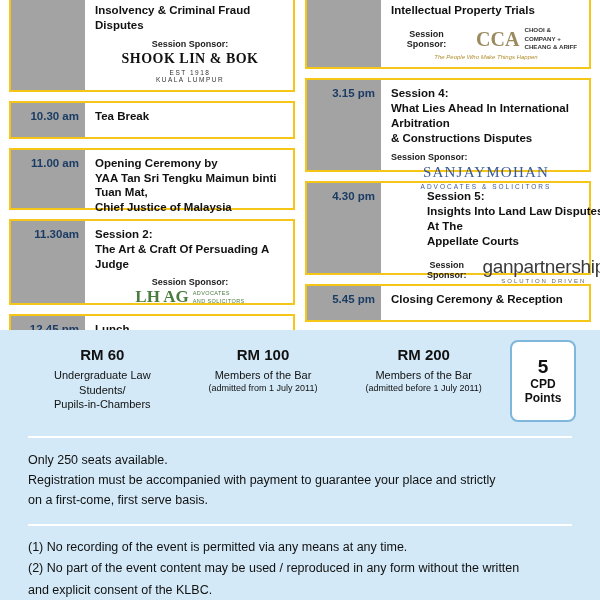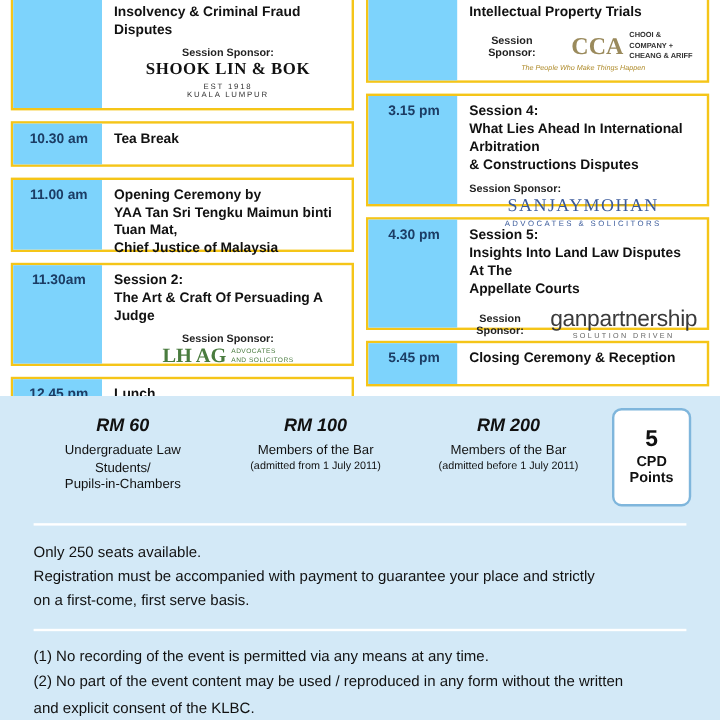--- a/index.html
+++ b/index.html
@@ -40,29 +40,29 @@
     border: 2px solid #f5c518;
     background: #ffffff;
     box-sizing: border-box;
     margin-bottom: 9px;
     display: flex;
     align-items: stretch;
     min-height: 34px;
   }
 
   .time {
-    background: #7dd3fc;
+    background: #a3a3a3;
     color: #1b3c64;
     font-size: 11.5px;
     font-weight: bold;
     padding: 7px 6px 0 8px;
     width: 74px;
     flex: none;
     box-sizing: border-box;
-    text-align: center;
+    text-align: right;
   }
   .body {
     flex: 1;
     padding: 6px 8px 7px 10px;
     box-sizing: border-box;
   }
   .title {
     font-size: 11.5px;
     font-weight: bold;
     color: #111111;
@@ -197,21 +197,20 @@
   }
   .fee-item {
     text-align: center;
     flex: 1;
   }
   .fee-amount {
     font-size: 15px;
     font-weight: bold;
     color: #111111;
     margin-bottom: 5px;
-    font-style: italic;
   }
   .fee-desc {
     font-size: 11px;
     color: #111111;
     line-height: 1.33;
   }
   .fee-note {
     font-size: 9px;
     color: #111111;
     line-height: 1.3;
@@ -358,21 +357,21 @@
           <div class="sponsor-label" style="text-align:left">Session Sponsor:</div>
           <div class="sponsor-row">
             <div class="logo-text">
               <div class="logo-sanjay">SANJAYMOHAN</div>
               <div class="logo-sanjay-sub">ADVOCATES &amp; SOLICITORS</div>
             </div>
           </div>
         </div>
       </div>
 
-      <div class="card" style="height:94px;">
+      <div class="card" style="height:94px;gap:36px;">
         <div class="time">4.30 pm</div>
         <div class="body">
           <div class="subtitle">Session 5:</div>
           <div class="title" style="white-space:pre-line">Insights Into Land Law Disputes At The
 Appellate Courts</div>
           <div class="sponsor-row left-label" style="margin-top:7px;">
             <div class="sponsor-label" style="margin-top:0;">Session Sponsor:</div>
             <div style="margin-left:10px;">
               <div class="logo-gan">ganpartnership</div>
               <div class="logo-gan-sub">SOLUTION DRIVEN</div>

